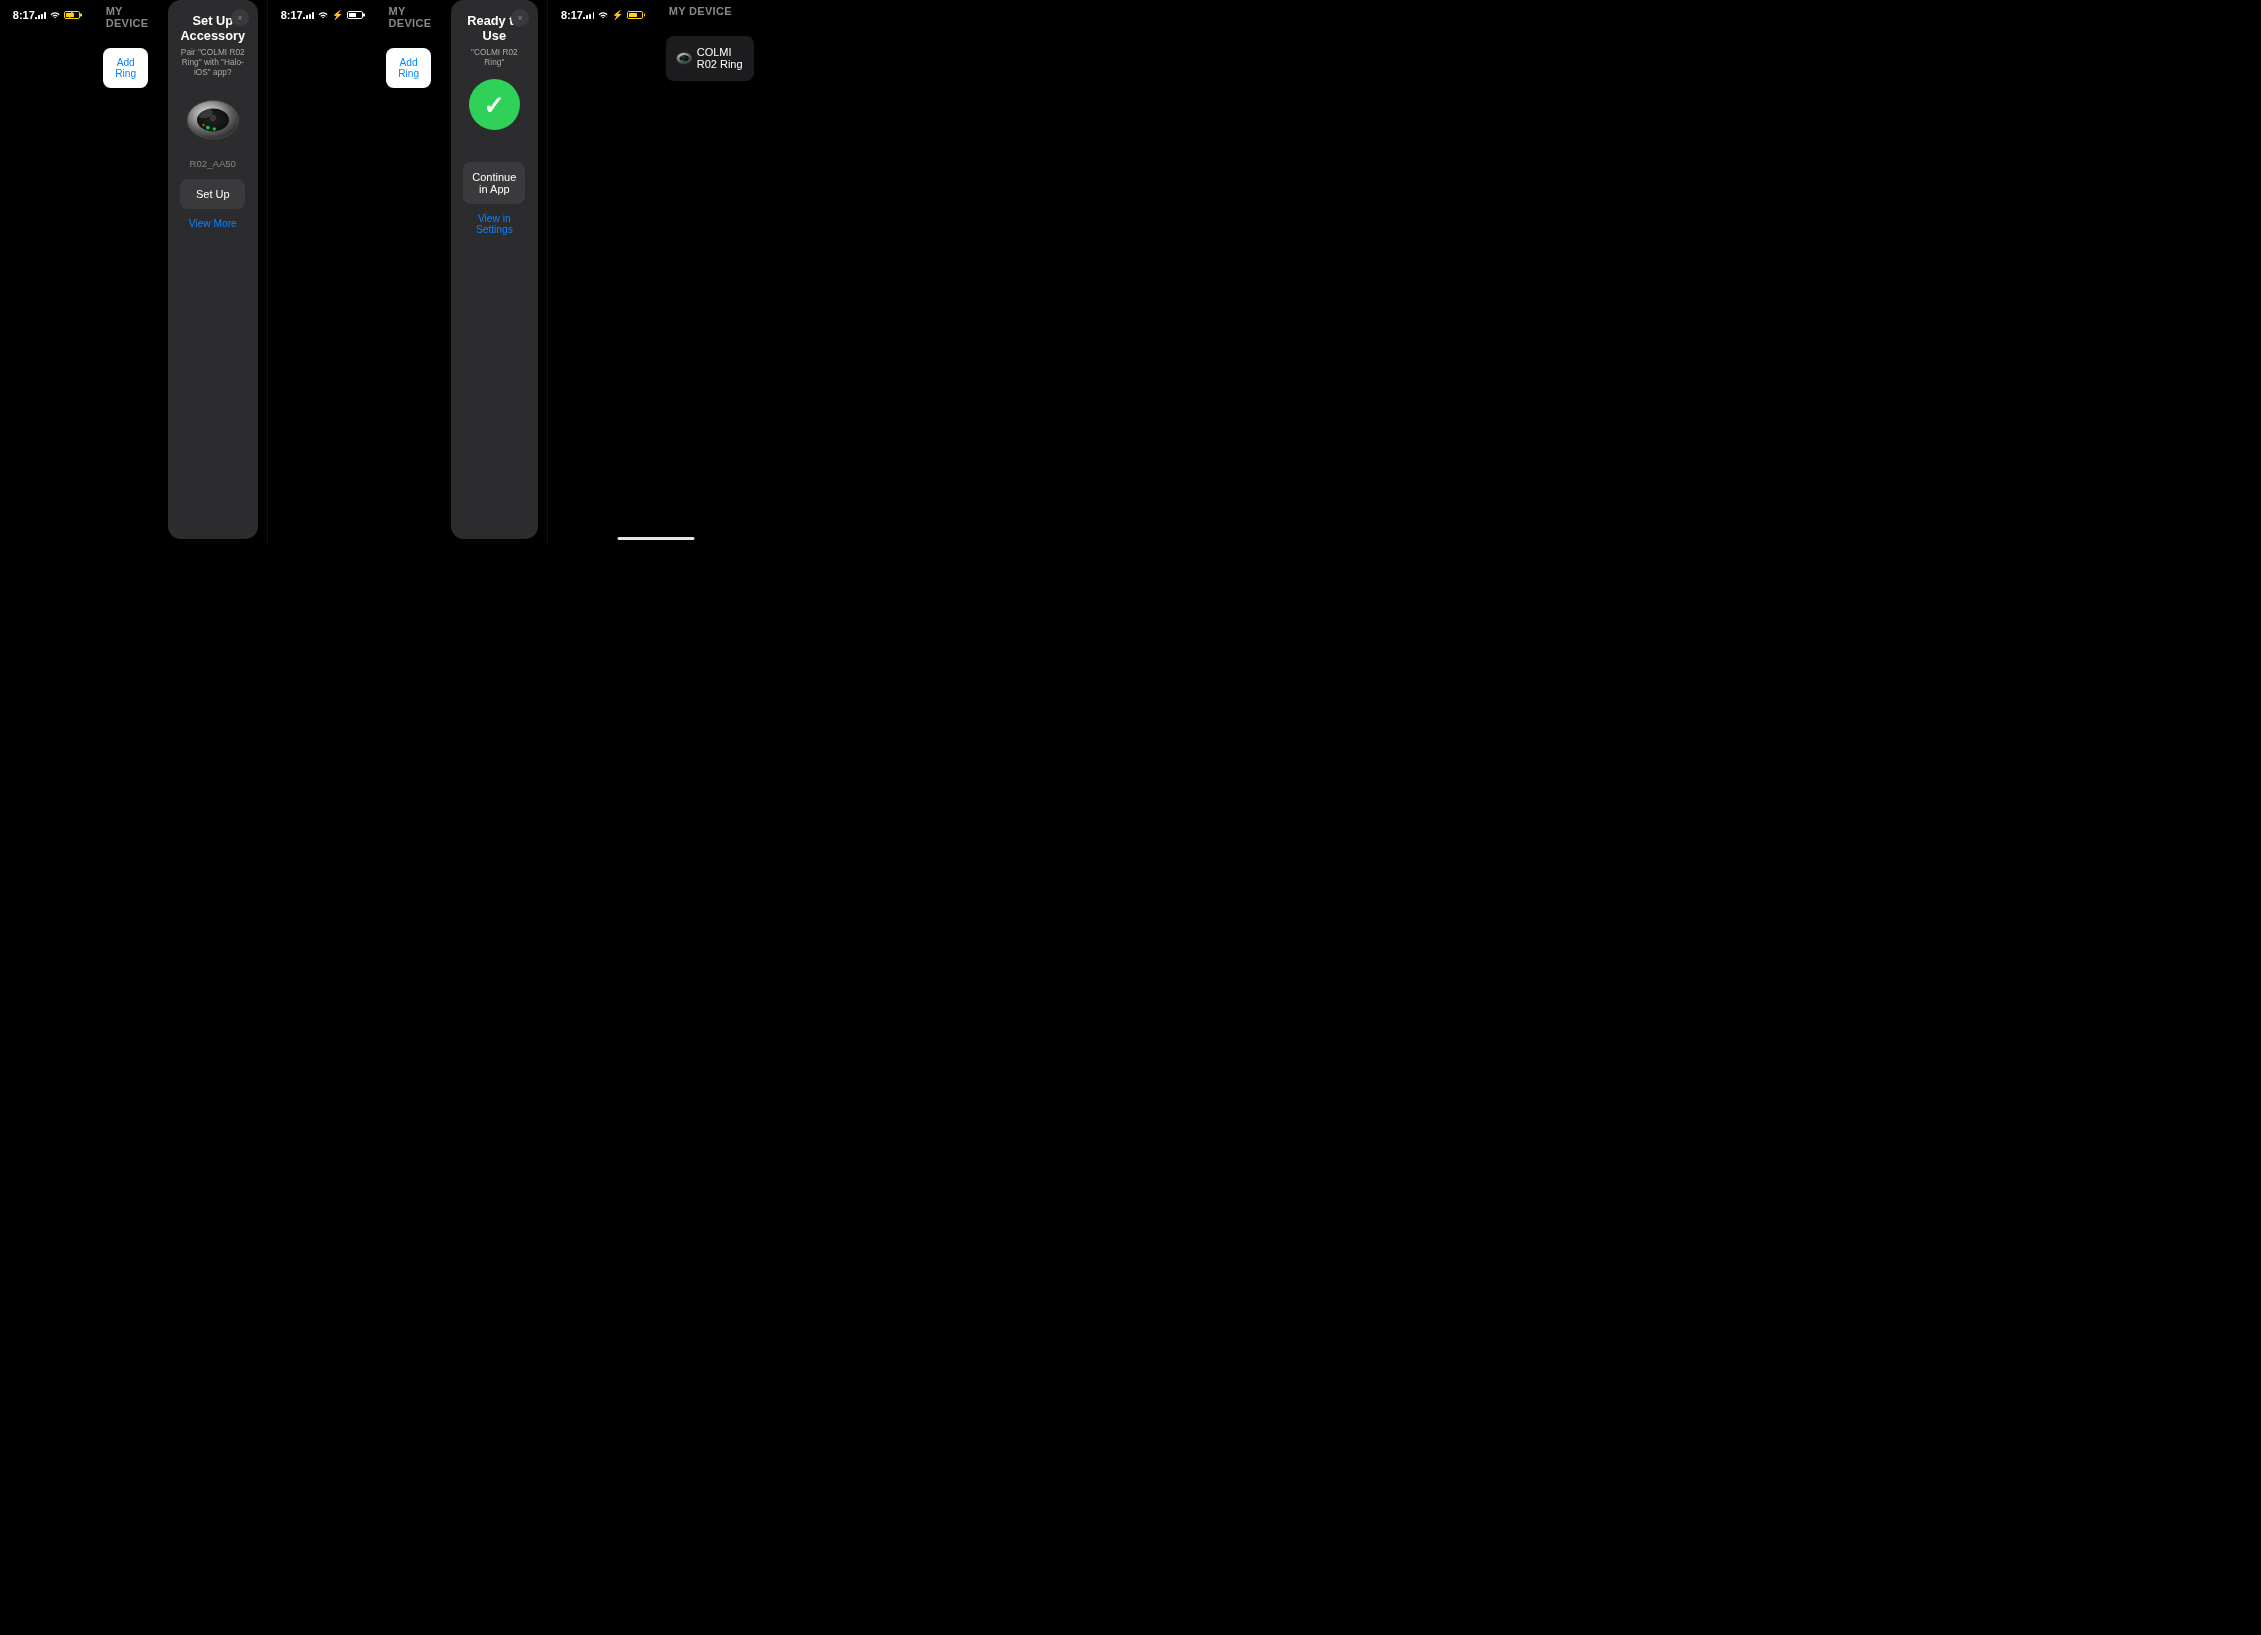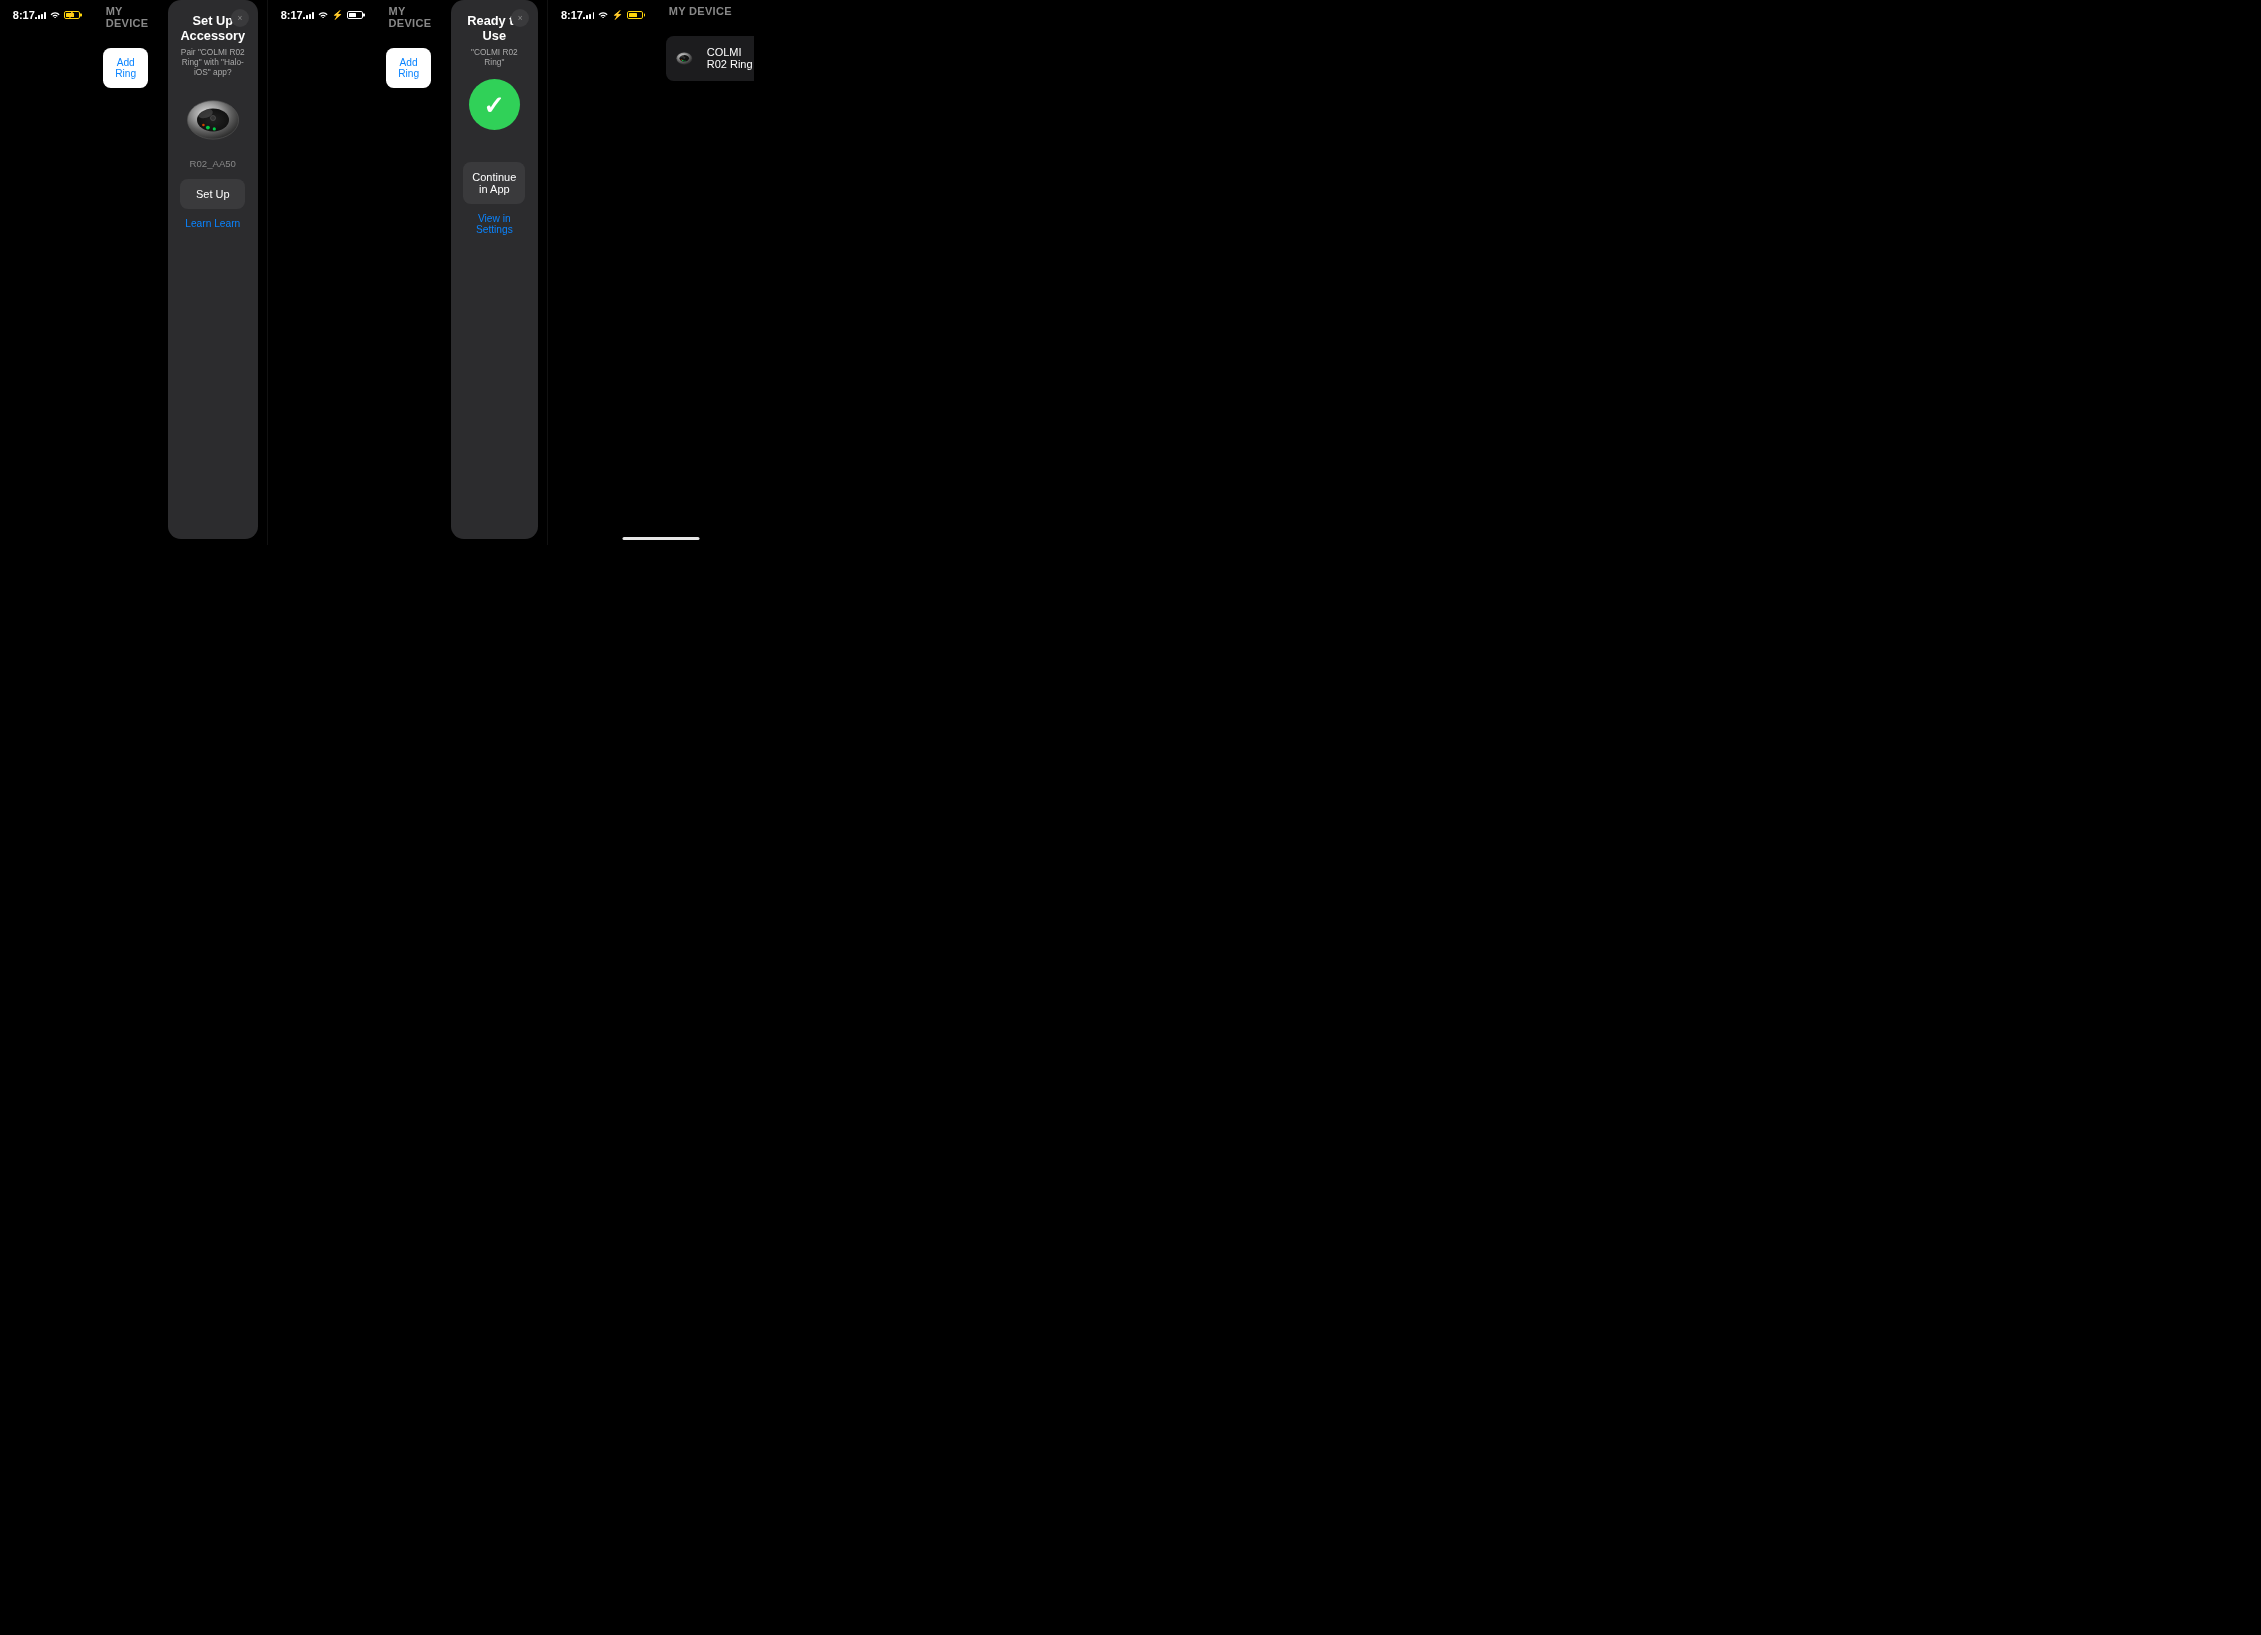--- a/index.html
+++ b/index.html
@@ -156,21 +156,21 @@
       font-size: 10.2px;
       cursor: pointer;
     }
 
     .device-item {
       background: #1c1c1e;
       border-radius: 7.7px;
       padding: 6.4px 9px;
       display: flex;
       align-items: center;
-      gap: 13px;
+      gap: 3px;
     }
 
     .device-name {
       font-size: 11px;
       font-weight: 500;
       color: #fff;
     }
 
     .modal-card {
       background: #2c2c2e;
@@ -349,21 +349,21 @@
           <circle cx="52" cy="62" r="2.5" fill="#00cc44"></circle>
           <circle cx="35" cy="56" r="2" fill="#cc4400"></circle>
 
           <circle cx="50" cy="45" r="4" fill="#333" stroke="#555" stroke-width="1"></circle>
 
           <ellipse cx="38" cy="38" rx="12" ry="7" fill="rgba(255,255,255,0.15)" transform="rotate(-15 38 38)"></ellipse>
         </svg>
       </div>
       <div class="device-id">R02_AA50</div>
       <div class="modal-button">Set Up</div>
-      <div class="modal-link">Learn Learn</div>
+      <div class="modal-link">View More</div>
     </div>
   </div>
 
   <div class="screen">
     <div class="status-bar">
       <span class="status-time">8:17</span>
       <div class="status-icons">
         <div class="signal-bars">
           <div class="signal-bar" style="height:2.6px"></div>
           <div class="signal-bar" style="height:3.8px"></div>

